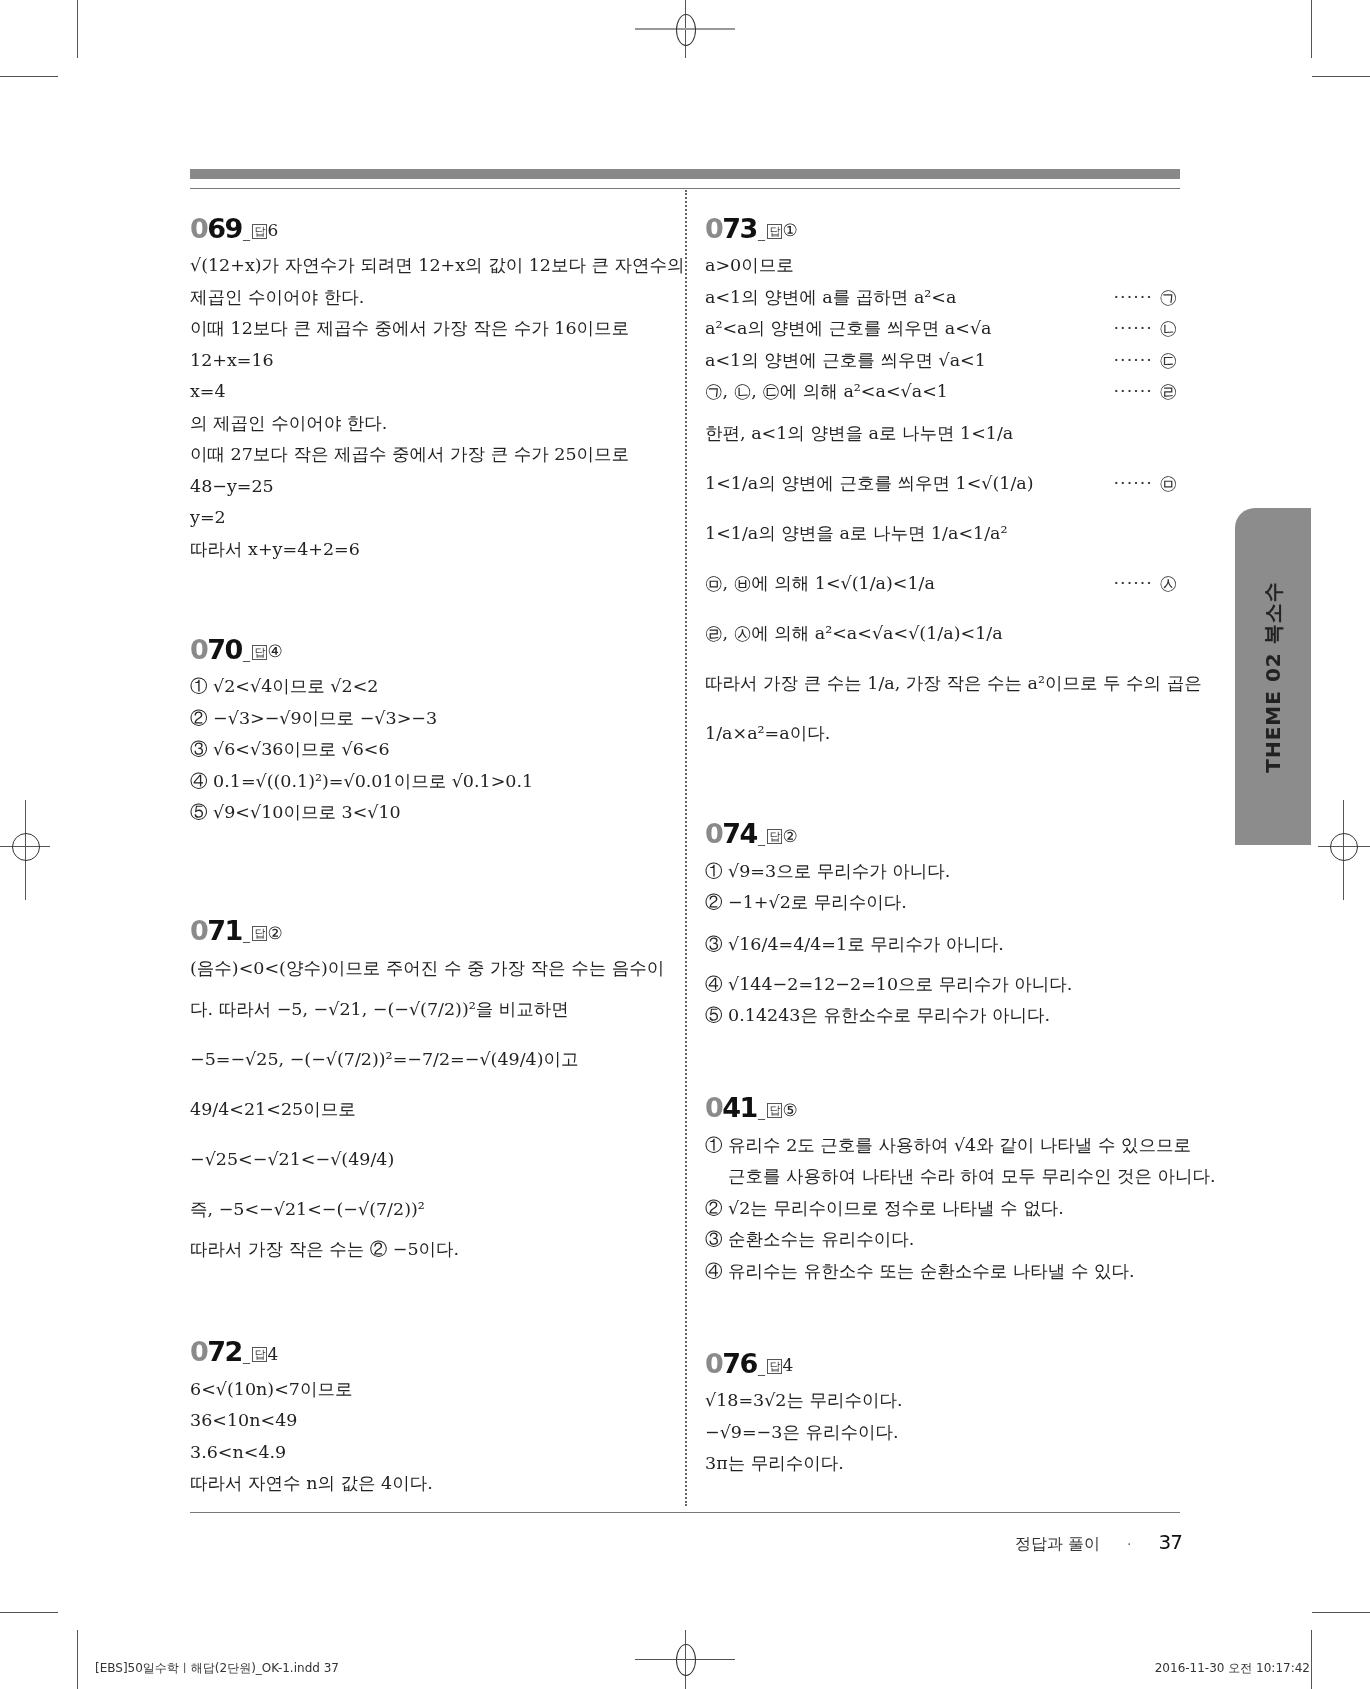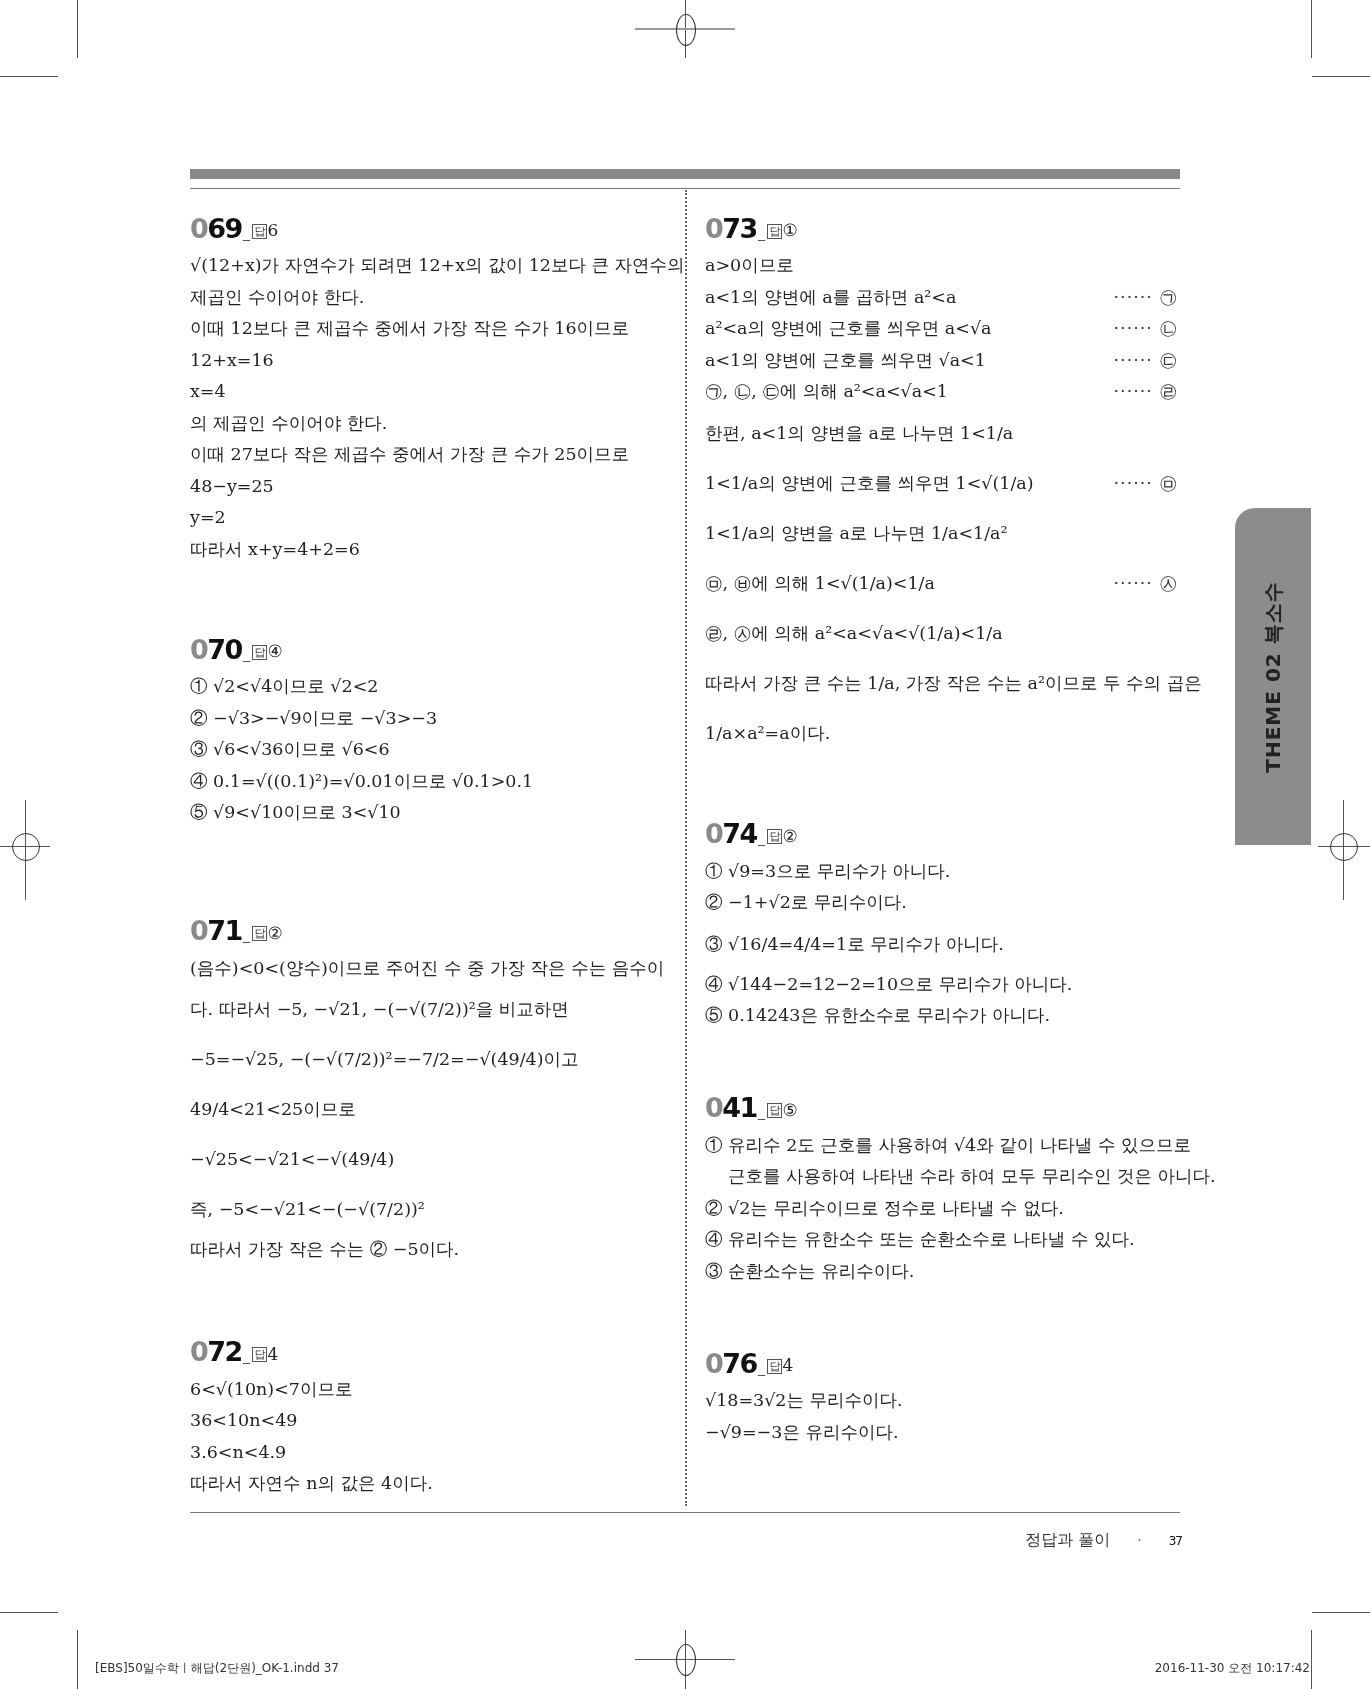--- a/index.html
+++ b/index.html
@@ -30,21 +30,21 @@
   .line .mark{margin-left:auto;color:#333;letter-spacing:1px;padding-right:2px;}
   .gap-l{height:58px;}
   .sidetab{position:absolute;left:1235px;top:508px;width:76px;height:337px;background:#8c8c8c;
            border-radius:20px 0 0 0;}
   .sidetab-label{position:absolute;left:50%;top:50%;transform:translate(-50%,-50%) rotate(-90deg);
            white-space:nowrap;font-family:"DejaVu Sans","Liberation Sans",sans-serif;font-weight:bold;
            font-size:20px;color:#222;letter-spacing:1px;}
   .footer{position:absolute;right:188px;top:1530px;font-family:"DejaVu Sans","Liberation Sans",sans-serif;
           font-size:16px;color:#333;display:flex;align-items:baseline;gap:27px;}
   .footer .dot{font-size:14px;color:#666;}
-  .footer .page{font-size:12px;color:#111;letter-spacing:-1px;}
+  .footer .page{font-size:20px;color:#111;letter-spacing:-1px;}
   .slug{position:absolute;top:1660px;font-family:"DejaVu Sans","Liberation Sans",sans-serif;
         font-size:12px;color:#333;}
 </style>
 </head>
 <body>
 
 <div class="crop" style="left:77px;top:0;width:1px;height:58px;"></div>
 <div class="crop" style="left:0;top:76px;width:58px;height:1px;"></div>
 <div class="crop" style="left:1311px;top:0;width:1px;height:58px;"></div>
 <div class="crop" style="left:1312px;top:76px;width:58px;height:1px;"></div>
@@ -228,39 +228,42 @@
     <div class="line">
         <span class="txt">① 유리수 2도 근호를 사용하여 √4와 같이 나타낼 수 있으므로</span>
       </div>
     <div class="line indent">
         <span class="txt">근호를 사용하여 나타낸 수라 하여 모두 무리수인 것은 아니다.</span>
       </div>
     <div class="line">
         <span class="txt">② √2는 무리수이므로 정수로 나타낼 수 없다.</span>
       </div>
     <div class="line">
+        <span class="txt">③ 순환소수는 유리수이다.</span>
+      </div>
+    <div class="line">
         <span class="txt">④ 유리수는 유한소수 또는 순환소수로 나타낼 수 있다.</span>
       </div>
-    <div class="line">
-        <span class="txt">③ 순환소수는 유리수이다.</span>
-      </div>
   </div>
   <div class="gap-l" style="height:60px"></div>
 
   <div class="prob">
     <div class="prob-head">
       <span class="num"><span class="zero">0</span><span>76</span><span class="us">_</span></span>
       <span class="dap">답</span>
       <span class="ans">4</span>
     </div>
     <div class="line">
         <span class="txt">√18=3√2는 무리수이다.</span>
       </div>
     <div class="line">
         <span class="txt">−√9=−3은 유리수이다.</span>
+      </div>
+    <div class="line">
+        <span class="txt">3π는 무리수이다.</span>
       </div>
   </div>
 </div>
 
 <div class="sidetab">
   <span class="sidetab-label">THEME 02 복소수</span>
 </div>
 
 <div class="footer">
   <span>정답과 풀이</span>

